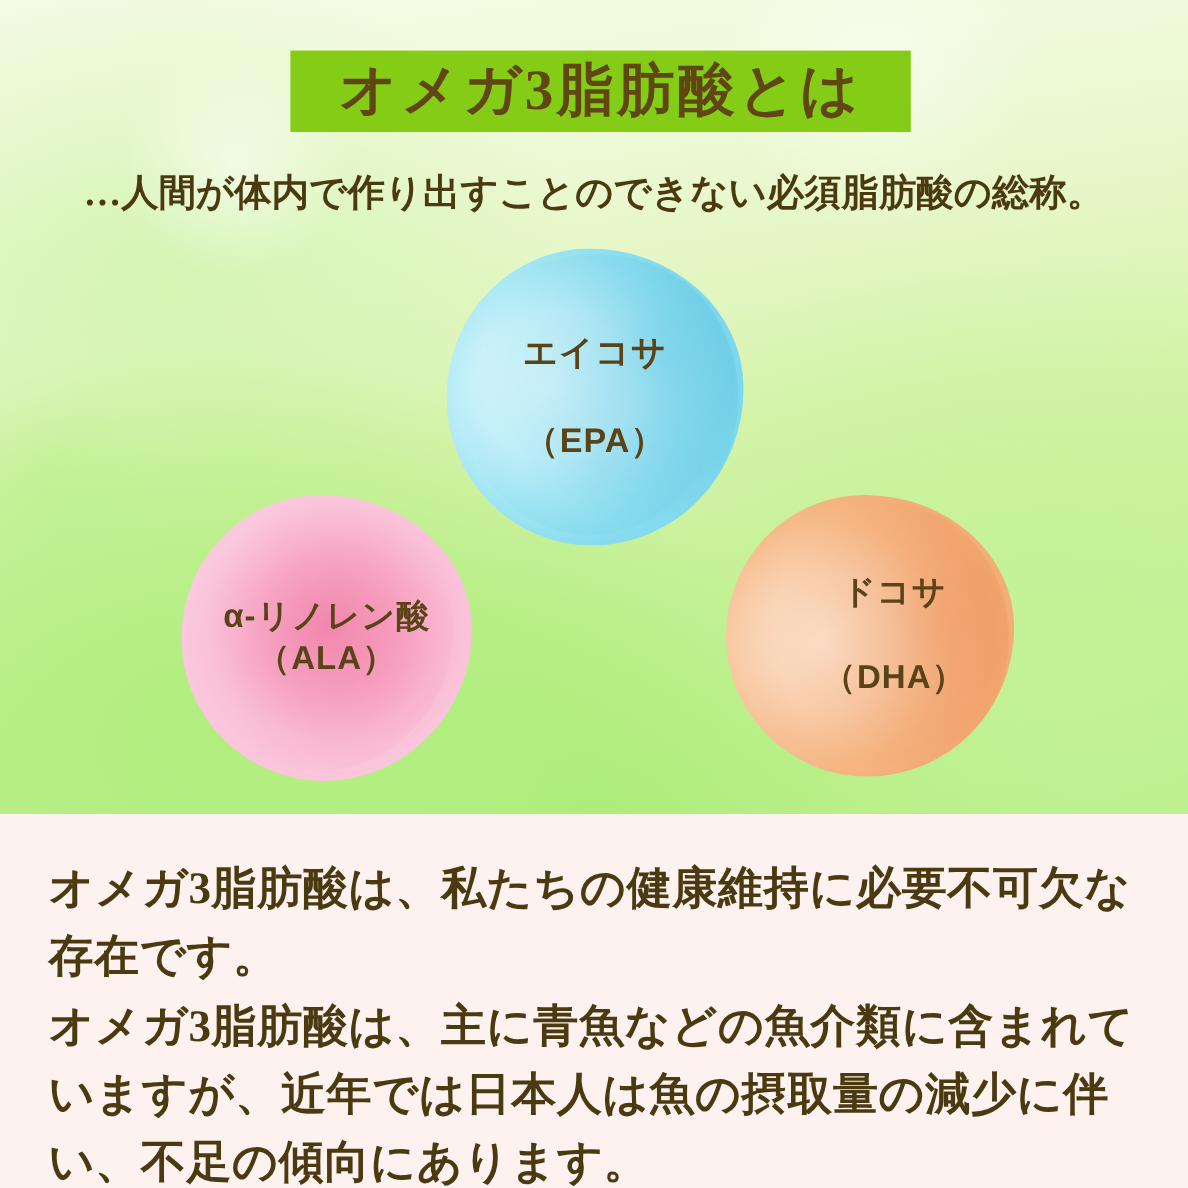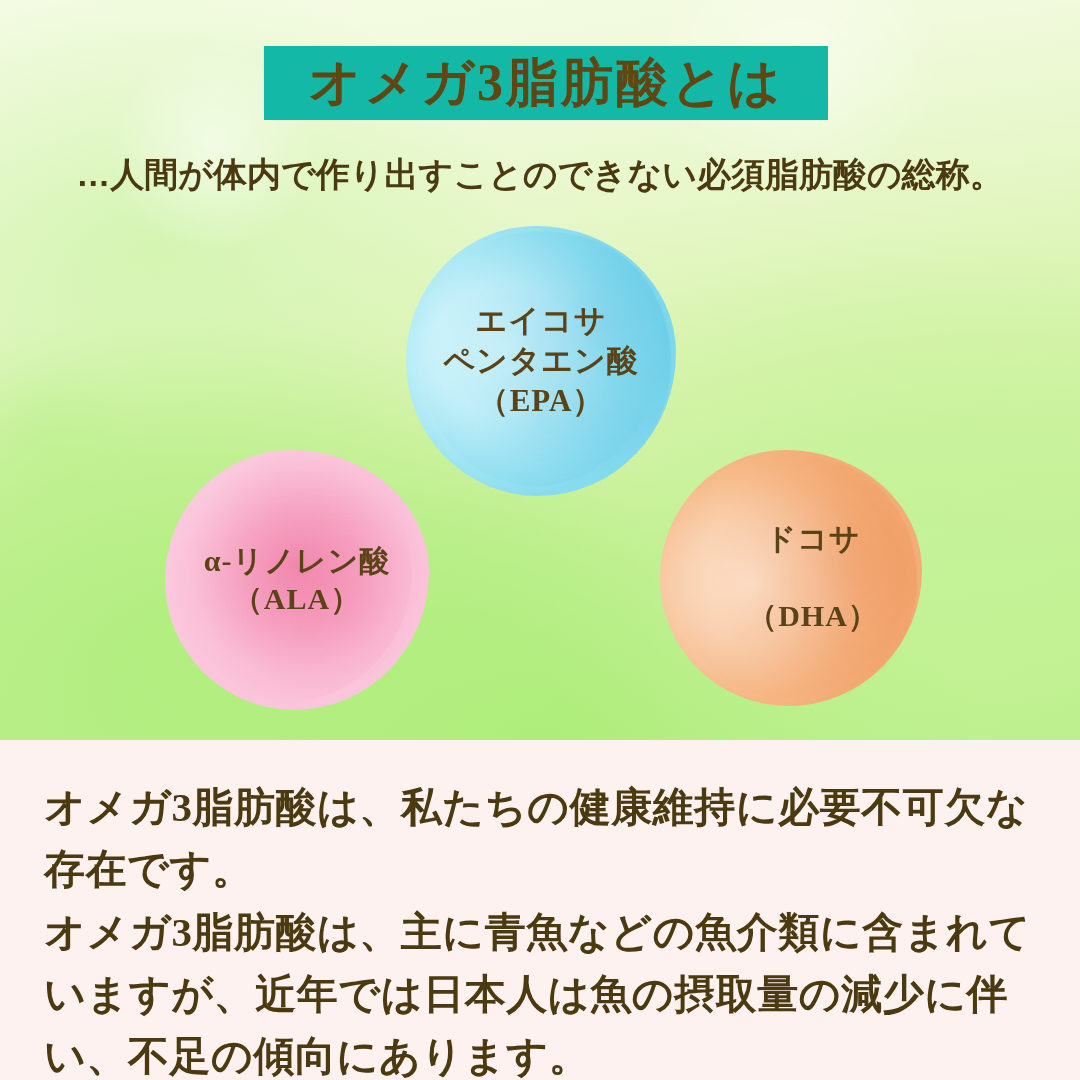--- a/index.html
+++ b/index.html
@@ -49,21 +49,21 @@
     pointer-events: none;
   }
 
   
   .title-band {
     position: absolute;
     left: 264px;
     top: 46px;
     width: 564px;
     height: 74px;
-    background: #14b8a6;
+    background: #84cc16;
     display: flex;
     align-items: center;
     justify-content: center;
     z-index: 5;
   }
   .title-text {
     font-family: "Liberation Serif", "DejaVu Serif", serif;
     font-size: 52px;
     font-weight: 700;
     color: #5f4612;
@@ -73,21 +73,21 @@
   }
 
   
   .subtitle {
     position: absolute;
     left: 0;
     top: 152px;
     width: 1080px;
     text-align: center;
     z-index: 5;
-    font-family: Liberation Sans, sans-serif;
+    font-family: Liberation Serif, serif;
     font-size: 34px;
     font-weight: 700;
     color: #4b3a10;
     letter-spacing: 0px;
     white-space: nowrap;
   }
 
   
   .blob {
     position: absolute;
@@ -111,21 +111,21 @@
   }
   .blob .blob-ink.b3 {
     border-radius: 46% 54% 55% 45% / 54% 46% 54% 46%;
     transform: rotate(-26deg) scale(0.9);
     mix-blend-mode: multiply;
     opacity: .38;
   }
   .blob .blob-label {
     position: relative;
     z-index: 4;
-    font-family: Liberation Serif, serif;
+    font-family: Liberation Sans, sans-serif;
     font-weight: 700;
     color: #5b4318;
     line-height: 1.28;
     letter-spacing: 1px;
   }
 
   
   #blob-epa {
     left: 406px;
     top: 226px;
@@ -215,21 +215,21 @@
   </div>
 
   <div class="subtitle">…人間が体内で作り出すことのできない必須脂肪酸の総称。</div>
 
   <div class="blob" id="blob-epa">
     <span class="blob-ink i1"></span>
     <span class="blob-ink b2"></span>
     <span class="blob-ink b3"></span>
     <span class="blob-label">
       <span>エイコサ</span><br>
-      <span>ペンタエン酸</span><br>
+      <br>
       <span>（EPA）</span>
     </span>
   </div>
 
   <div class="blob" id="blob-ala">
     <span class="blob-ink i1"></span>
     <span class="blob-ink b2"></span>
     <span class="blob-ink b3"></span>
     <span class="blob-label">
       <span>α-リノレン酸</span><br>

